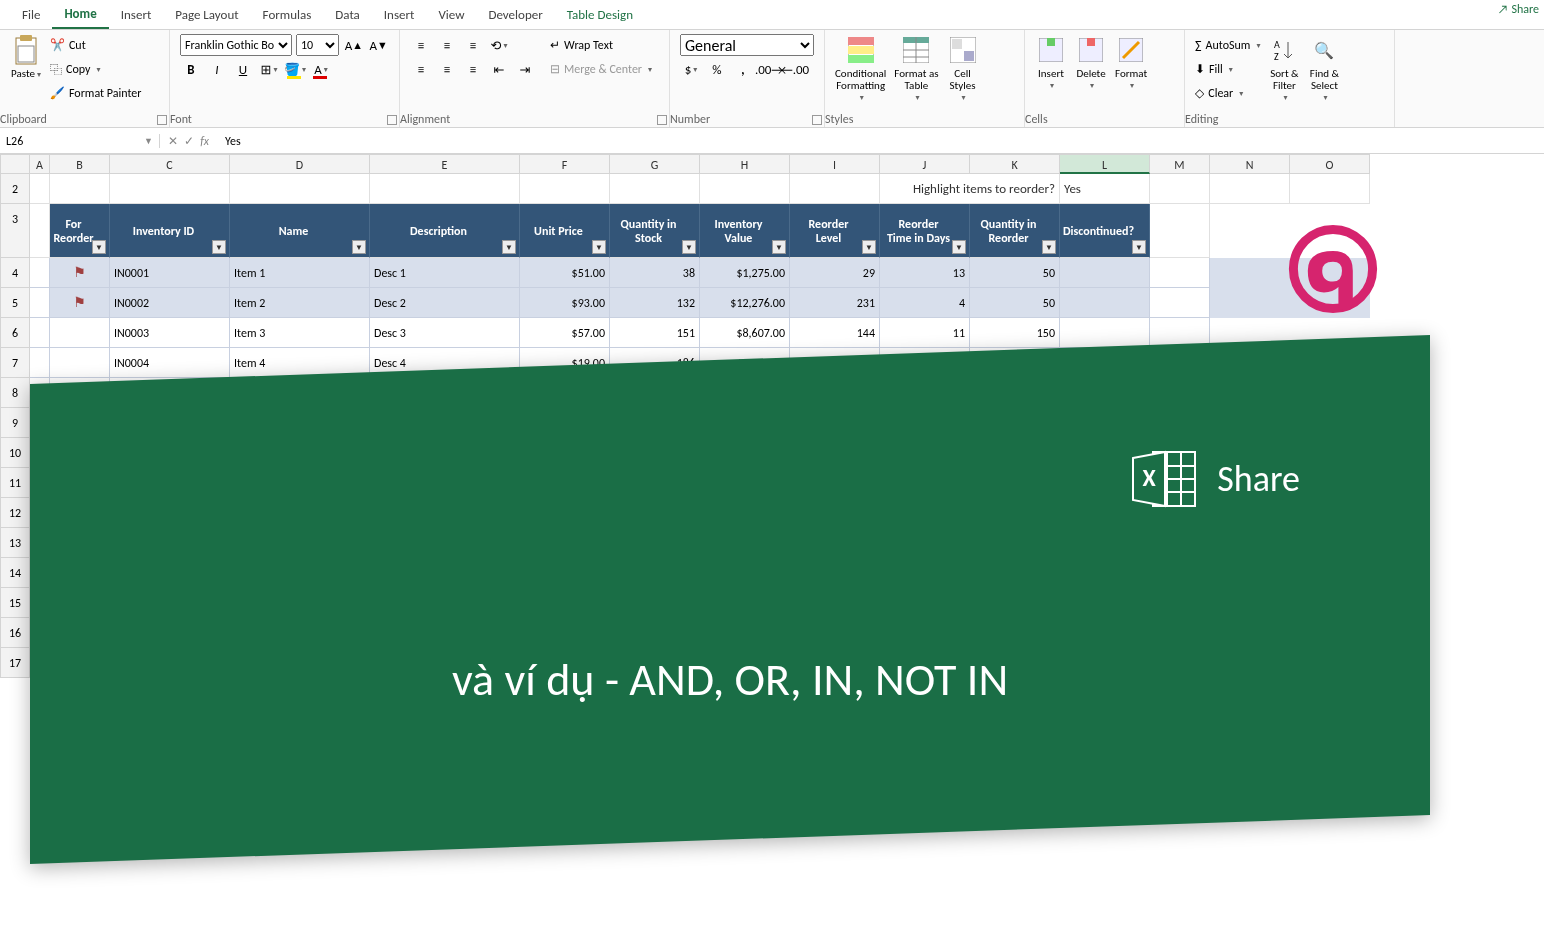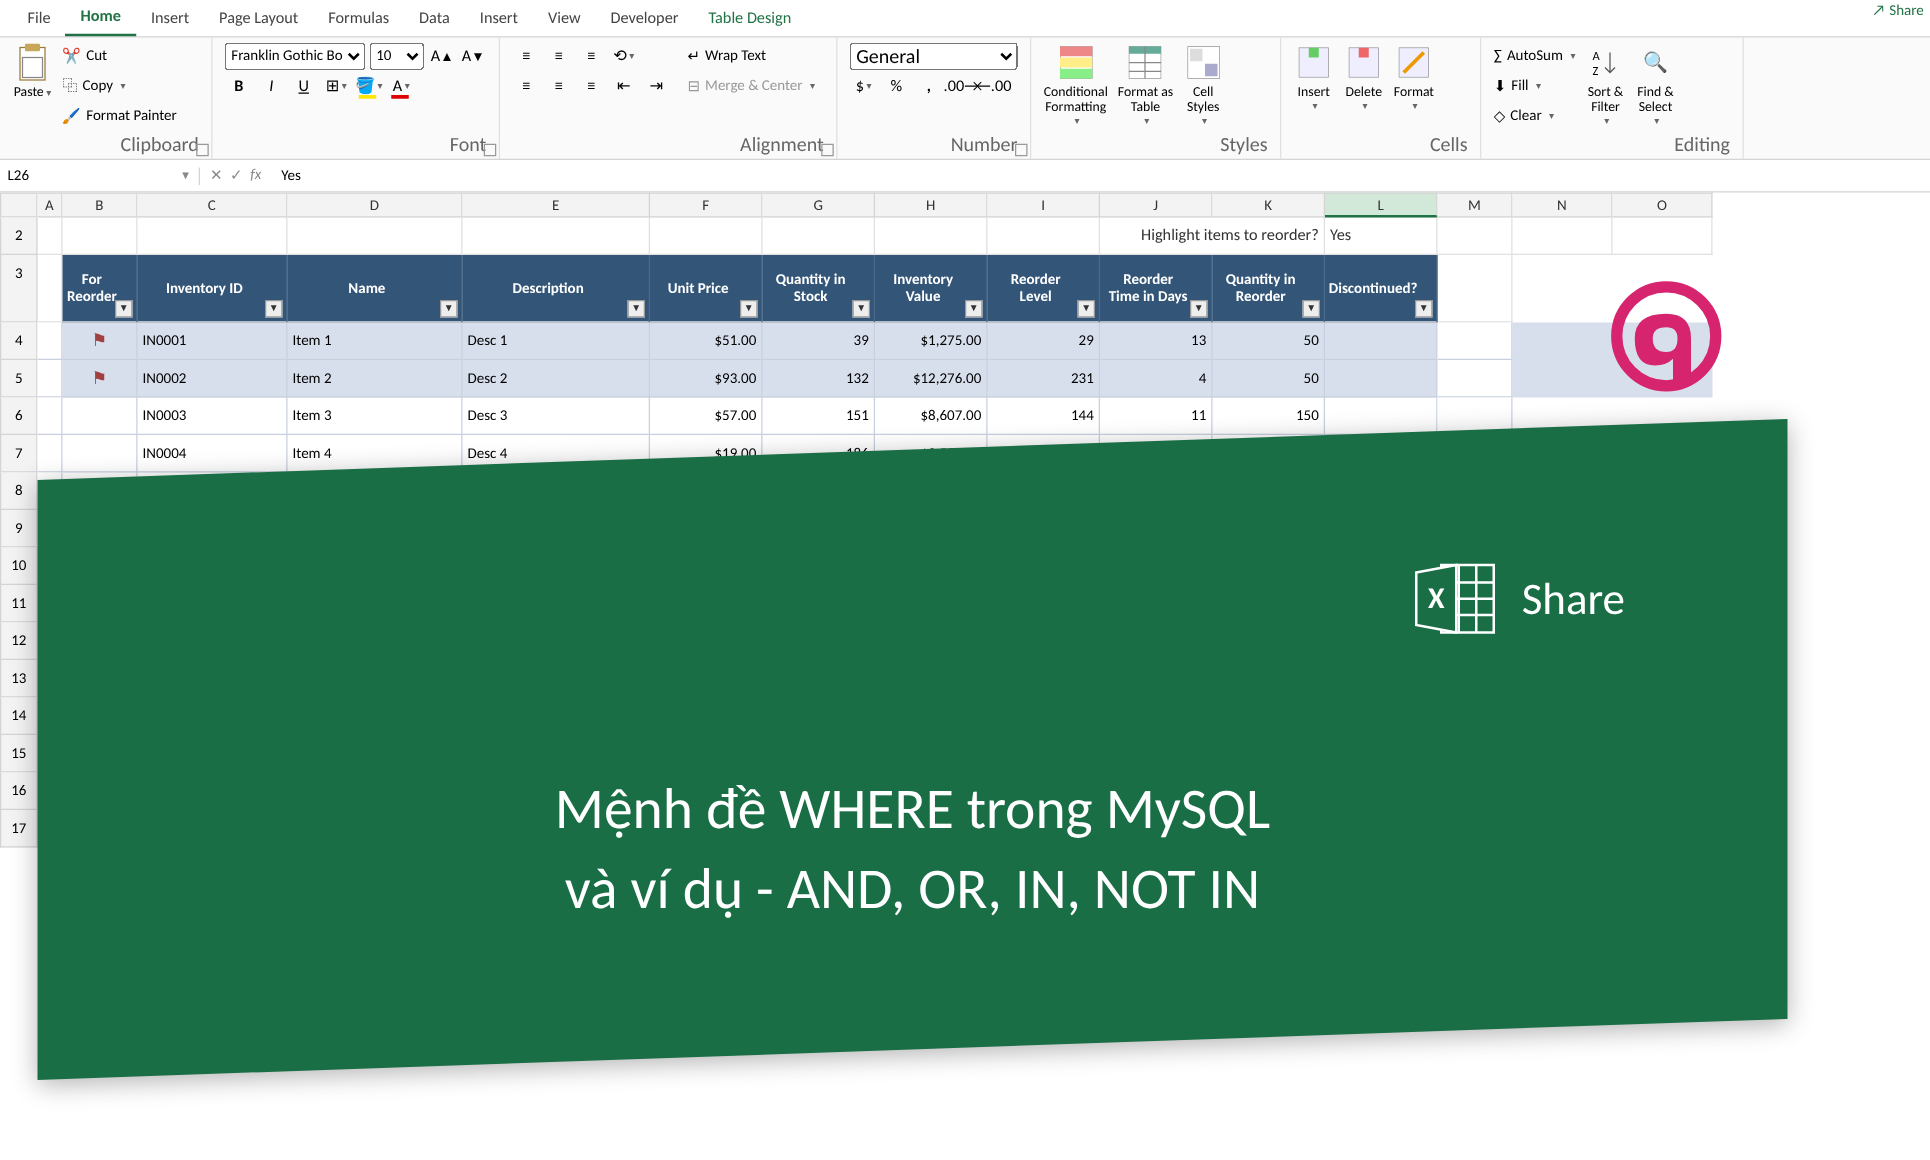--- a/index.html
+++ b/index.html
@@ -4,21 +4,21 @@
 <style>
 * { box-sizing: border-box; margin: 0; padding: 0; font-family: "Segoe UI", Calibri, sans-serif; }
 body { width: 1544px; height: 928px; background: #fff; position: relative; overflow: hidden; }
 .tabs { display: flex; align-items: center; height: 30px; border-bottom: 1px solid #d4d4d4; font-size: 13px; padding-left: 10px; position: relative; }
 .tab { padding: 6px 12px; cursor: pointer; color: #444; }
 .tab.active { color: #217346; font-weight: 600; border-bottom: 2px solid #217346; }
 .tab.ctx { color: #217346; }
 .share-btn { position: absolute; right: 5px; top: 2px; font-size: 12px; color: #217346; display: flex; align-items: center; gap: 3px; }
 .ribbon { display: flex; height: 98px; border-bottom: 1px solid #d4d4d4; background: #fafafa; }
 .group { display: flex; flex-direction: column; border-right: 1px solid #e0e0e0; padding: 2px 6px 14px; position: relative; }
-.group-label { position: absolute; bottom: 1px; left: 0; right: 10px; text-align: right; font-size: 16px; color: #666; }
+.group-label { position: absolute; bottom: 1px; left: 0; right: 10px; text-align: left; font-size: 12px; color: #666; }
 .dlaunch { position: absolute; bottom: 2px; right: 2px; font-size: 9px; color: #666; width: 10px; height: 10px; border: 1px solid #999; }
 .btn-col { display: flex; flex-direction: column; align-items: center; justify-content: flex-start; padding: 2px 4px; }
 .btn-col .lbl { font-size: 11px; text-align: center; line-height: 12px; margin-top: 2px; }
 .ico-lg { width: 32px; height: 32px; display: flex; align-items: center; justify-content: center; }
 .rows { display: flex; flex-direction: column; gap: 2px; padding: 2px 4px; font-size: 12px; }
 .row { display: flex; align-items: center; gap: 4px; height: 22px; }
 .thin-btn { width: 22px; height: 22px; display: inline-flex; align-items: center; justify-content: center; border: 1px solid transparent; font-size: 13px; }
 select.font-name { width: 118px; height: 22px; font-size: 12px; }
 select.font-size { width: 46px; height: 22px; font-size: 12px; }
 .num-fmt { width: 135px; height: 22px; font-size: 16px; }
@@ -371,21 +371,21 @@
         </div>
         <div class="cell-row tbl-row alt">
           <div class="cell" style="width:20px;background:#fff"></div>
           <div class="cell" style="width:60px;justify-content:center">
             <span class="flag">⚑</span>
           </div>
           <div class="cell" style="width:120px">IN0001</div>
           <div class="cell" style="width:140px">Item 1</div>
           <div class="cell" style="width:150px">Desc 1</div>
           <div class="cell num" style="width:90px">$51.00</div>
-          <div class="cell num" style="width:90px">39</div>
+          <div class="cell num" style="width:90px">38</div>
           <div class="cell num" style="width:90px">$1,275.00</div>
           <div class="cell num" style="width:90px">29</div>
           <div class="cell num" style="width:90px">13</div>
           <div class="cell num" style="width:90px">50</div>
           <div class="cell" style="width:90px"></div>
           <div class="cell" style="width:60px;background:#fff"></div>
         </div>
         <div class="cell-row tbl-row alt">
           <div class="cell" style="width:20px;background:#fff"></div>
           <div class="cell" style="width:60px;justify-content:center">
@@ -619,16 +619,15 @@
         <line x1="24" y1="35" x2="66" y2="35" stroke="#fff" stroke-width="2"></line>
         <line x1="24" y1="48" x2="66" y2="48" stroke="#fff" stroke-width="2"></line>
       <line x1="38" y1="8" x2="38" y2="62" stroke="#fff" stroke-width="2"></line>
         <line x1="52" y1="8" x2="52" y2="62" stroke="#fff" stroke-width="2"></line>
       <path d="M4 14 L36 8 L36 62 L4 56 Z" fill="#1a6e46" stroke="#fff" stroke-width="2"></path>
       <text x="20" y="42" font-size="24" fill="#fff" text-anchor="middle" font-weight="bold">X</text>
     </svg>
     <span style="font-size:36px;font-weight:300">Share</span>
   </div>
   <div class="overlay-title">
-    <div>Mệnh đề WHERE trong MySQL</div>
     <div>và ví dụ - AND, OR, IN, NOT IN</div>
   </div>
 </div>
 
 </body></html>

